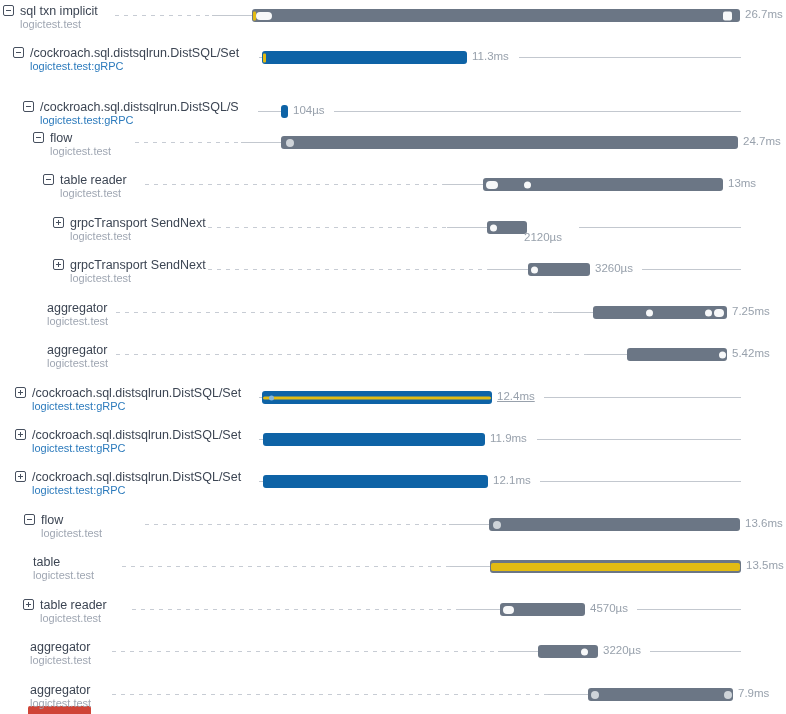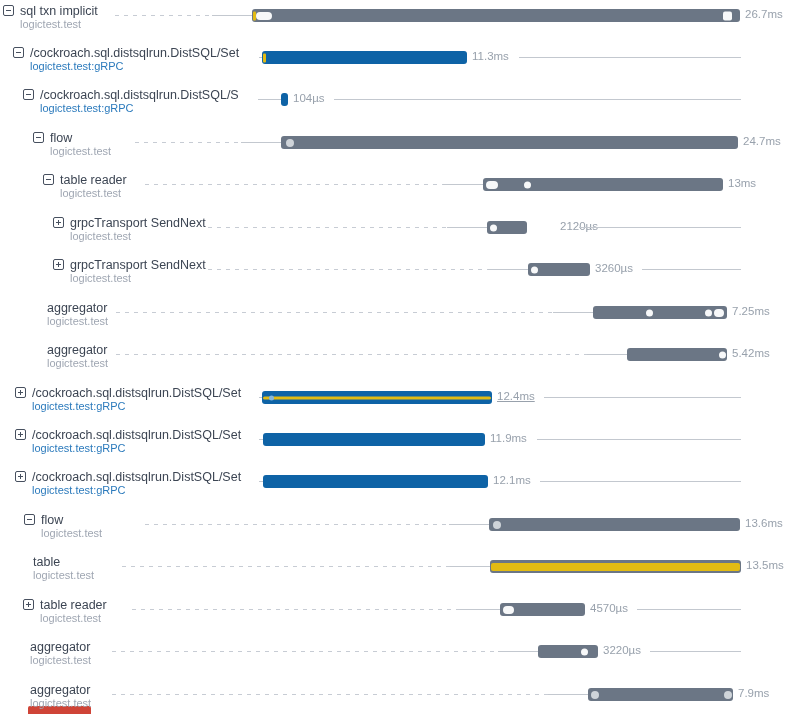--- a/index.html
+++ b/index.html
@@ -55,21 +55,21 @@
       </div>
       <div class="ttl" style="left: 30px;">/cockroach.sql.distsqlrun.DistSQL/Set</div>
       <div class="sub link" style="left: 30px;">logictest.test:gRPC</div>
       <div class="conn" style="left: 259px; width: 3px;"></div>
       <div class="bar blue" style="left: 262px; width: 205px;">
         <div class="mk mk-tick" style="left: 1px;"></div>
       </div>
       <div class="dur" style="left: 472px;">11.3ms</div>
       <div class="tail" style="left: 519px; width: 222px;"></div>
     </div>
-    <div class="row" style="top: 88px;">
+    <div class="row" style="top: 100px;">
       <div class="expander" style="left: 23px;">
         <span class="h" style="position: absolute;"></span>
       </div>
       <div class="ttl" style="left: 40px;">/cockroach.sql.distsqlrun.DistSQL/S</div>
       <div class="sub link" style="left: 40px;">logictest.test:gRPC</div>
       <div class="conn" style="left: 258px; width: 23px;"></div>
       <div class="bar blue" style="left: 281px; width: 7px;"></div>
       <div class="dur" style="left: 293px;">104µs</div>
       <div class="tail" style="left: 334px; width: 407px;"></div>
     </div>
@@ -105,21 +105,21 @@
         <span class="h" style="position: absolute;"></span>
         <span class="v" style="position: absolute;"></span>
       </div>
       <div class="ttl" style="left: 70px;">grpcTransport SendNext</div>
       <div class="sub" style="left: 70px;">logictest.test</div>
       <div class="leader" style="left: 208px; width: 239px;"></div>
       <div class="conn" style="left: 447px; width: 40px;"></div>
       <div class="bar gray" style="left: 487px; width: 40px;">
         <div class="mk mk-dot" style="left: 3px; width: 7px; height: 7px; background: var(--marker_white);"></div>
       </div>
-      <div class="dur" style="left: 560px;">2120µs</div>
+      <div class="dur" style="left: 524px; margin-top: 11px;">2120µs</div>
       <div class="tail" style="left: 579px; width: 162px;"></div>
     </div>
     <div class="row" style="top: 258px;">
       <div class="expander" style="left: 53px;">
         <span class="h" style="position: absolute;"></span>
         <span class="v" style="position: absolute;"></span>
       </div>
       <div class="ttl" style="left: 70px;">grpcTransport SendNext</div>
       <div class="sub" style="left: 70px;">logictest.test</div>
       <div class="leader" style="left: 208px; width: 280px;"></div>

